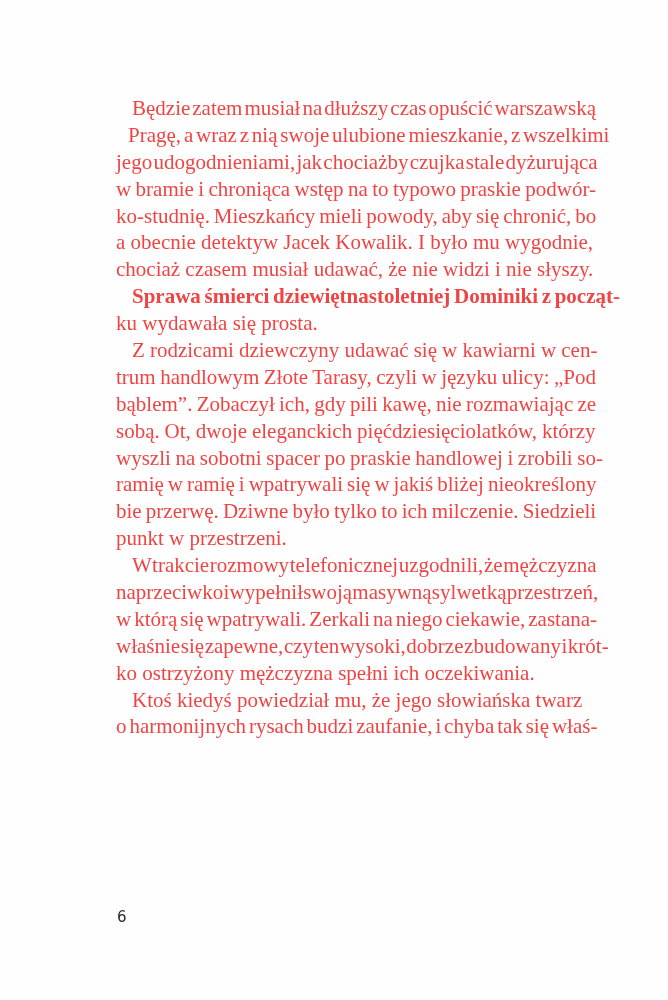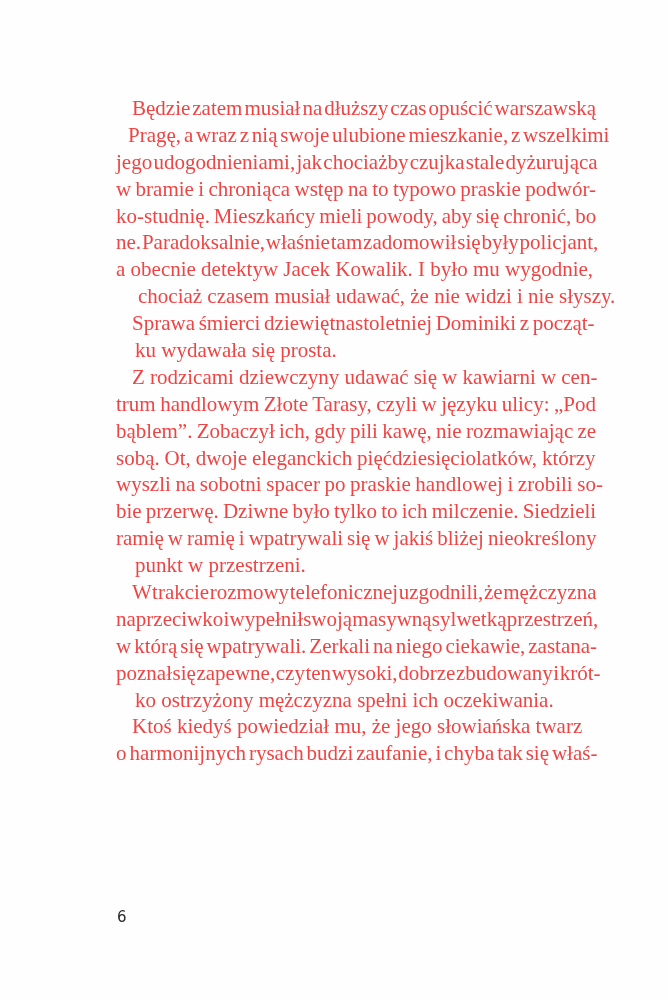--- a/index.html
+++ b/index.html
@@ -11,52 +11,51 @@
       position: absolute; left: 116px; top: 95px; width: 438px;
       font-family: "Liberation Serif", "DejaVu Serif", serif;
       font-size: 21px; color: #ef4444;
     }
     .line {
       display: block; height: 26.9px; line-height: 26.9px;
       text-align: justify; text-align-last: justify; white-space: nowrap;
       overflow: visible;
     }
     .line.indent { padding-left: 16px; }
-    .line.last { text-align-last: left; margin-left: 19px; }
+    .line.last { text-align-last: left; }
     .page-number {
       position: absolute; left: 117px; top: 908px;
       font-family: "DejaVu Sans", "Liberation Sans", sans-serif;
       font-size: 15px; color: #2a2a2a;
     }
   </style>
 </head>
 <body>
 
 <div class="page">
   <div class="text-block" id="text-block">
       <div class="line indent"><span style="white-space: nowrap; word-spacing: -3.26786px;">Będzie zatem musiał na dłuższy czas opuścić warszawską</span></div>
       <div class="line"><span style="white-space: nowrap; word-spacing: -2.42361px; margin-left: 12px;">Pragę, a wraz z nią swoje ulubione mieszkanie, z wszelkimi</span></div>
       <div class="line"><span style="white-space: nowrap; word-spacing: -3.98698px;">jego udogodnieniami, jak chociażby czujka stale dyżurująca</span></div>
       <div class="line"><span style="white-space: nowrap; word-spacing: -0.845486px;">w bramie i chroniąca wstęp na to typowo praskie podwór-</span></div>
       <div class="line"><span style="white-space: nowrap; word-spacing: -1.34821px;">ko-studnię. Mieszkańcy mieli powody, aby się chronić, bo</span></div>
-      <div class="line"><span style="white-space: nowrap; word-spacing: -4.41741px;">ne. Paradoksalnie, właśnie tam zadomowił się były policjant,</span></div>
       <div class="line"><span style="white-space: nowrap; word-spacing: 0px;">a obecnie detektyw Jacek Kowalik. I było mu wygodnie,</span></div>
-      <div class="line"><span style="white-space: nowrap; word-spacing: 0px; margin-left: 22px;">chociaż czasem musiał udawać, że nie widzi i nie słyszy.</span></div>
-      <div class="line indent"><span style="white-space: nowrap; word-spacing: -1.59688px;">Sprawa śmierci dziewiętnastoletniej Dominiki z począt-</span></div>
+      <div class="line"><span style="white-space: nowrap; word-spacing: 0px;">chociaż czasem musiał udawać, że nie widzi i nie słyszy.</span></div>
+      <div class="line indent"><span style="white-space: nowrap; word-spacing: -1.59688px; font-weight: bold;">Sprawa śmierci dziewiętnastoletniej Dominiki z począt-</span></div>
       <div class="line last">ku wydawała się prosta.</div>
       <div class="line indent"><span style="white-space: nowrap; word-spacing: -0.130859px;">Z rodzicami dziewczyny udawać się w kawiarni w cen-</span></div>
       <div class="line"><span style="white-space: nowrap; word-spacing: -0.767578px;">trum handlowym Złote Tarasy, czyli w języku ulicy: „Pod</span></div>
       <div class="line"><span style="white-space: nowrap; word-spacing: -0.990234px;">bąblem”. Zobaczył ich, gdy pili kawę, nie rozmawiając ze</span></div>
       <div class="line"><span style="white-space: nowrap; word-spacing: -0.384375px;">sobą. Ot, dwoje eleganckich pięćdziesięciolatków, którzy</span></div>
       <div class="line"><span style="white-space: nowrap; word-spacing: -0.652778px;">wyszli na sobotni spacer po praskie handlowej i zrobili so-</span></div>
+      <div class="line"><span style="white-space: nowrap; word-spacing: -1.24306px;">ramię w ramię i wpatrywali się w jakiś bliżej nieokreślony</span></div>
       <div class="line"><span style="white-space: nowrap; word-spacing: -1.0625px;">bie przerwę. Dziwne było tylko to ich milczenie. Siedzieli</span></div>
-      <div class="line"><span style="white-space: nowrap; word-spacing: -1.24306px;">ramię w ramię i wpatrywali się w jakiś bliżej nieokreślony</span></div>
       <div class="line last">punkt w przestrzeni.</div>
       <div class="line indent"><span style="white-space: nowrap; word-spacing: -4.63542px;">W trakcie rozmowy telefonicznej uzgodnili, że mężczyzna</span></div>
       <div class="line"><span style="white-space: nowrap; word-spacing: -5.05729px;">naprzeciwko i wypełnił swoją masywną sylwetką przestrzeń,</span></div>
       <div class="line"><span style="white-space: nowrap; word-spacing: -2.25586px;">w którą się wpatrywali. Zerkali na niego ciekawie, zastana-</span></div>
-      <div class="line"><span style="white-space: nowrap; word-spacing: -4.67188px;">poznał się zapewne, czy ten wysoki, dobrze zbudowany i krót-</span></div>
+      <div class="line"><span style="white-space: nowrap; word-spacing: -4.67188px;">właśnie się zapewne, czy ten wysoki, dobrze zbudowany i krót-</span></div>
       <div class="line last">ko ostrzyżony mężczyzna spełni ich oczekiwania.</div>
       <div class="line indent"><span style="white-space: nowrap; word-spacing: 0px;">Ktoś kiedyś powiedział mu, że jego słowiańska twarz</span></div>
       <div class="line"><span style="white-space: nowrap; word-spacing: -2.36458px;">o harmonijnych rysach budzi zaufanie, i chyba tak się właś-</span></div>
     </div>
   <div class="page-number">6</div>
 </div>
 
 </body></html>

